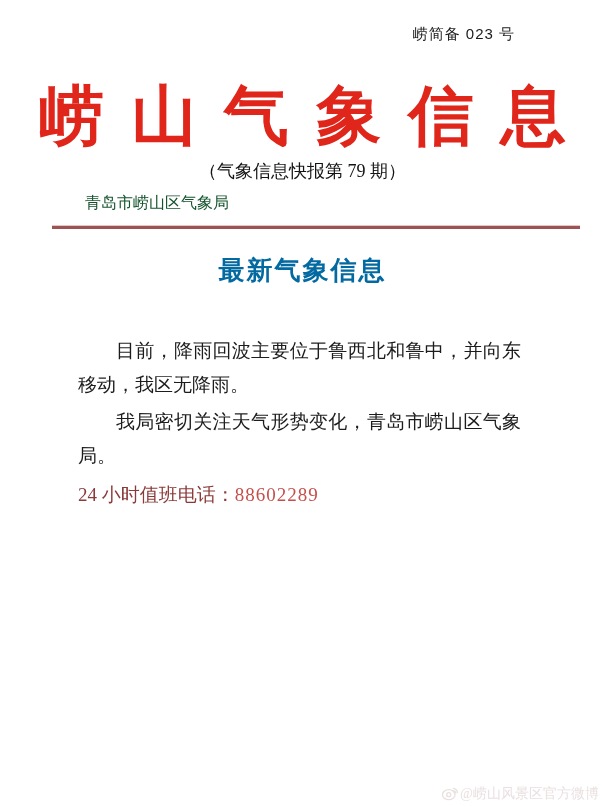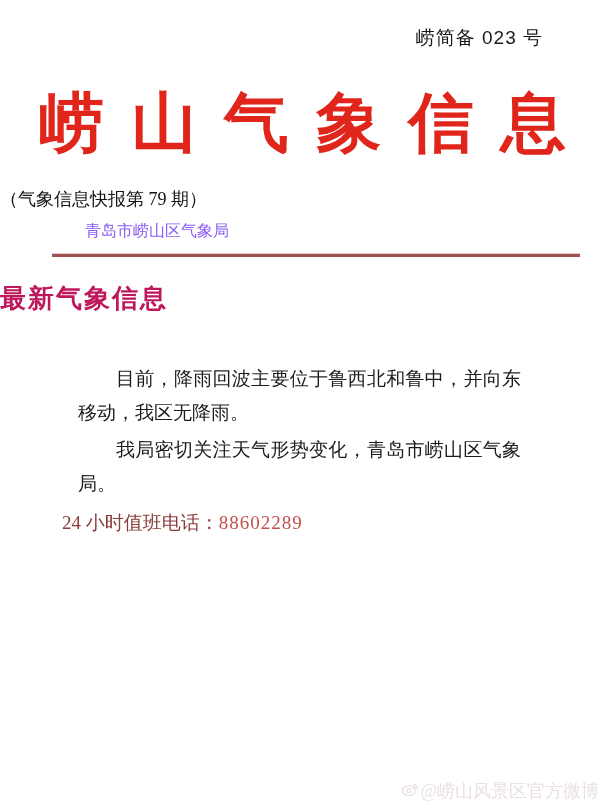--- a/index.html
+++ b/index.html
@@ -13,95 +13,96 @@
   .page{
     position:relative;
     width:605px;height:807px;
     background:#ffffff;
     overflow:hidden;
     font-family:"Liberation Serif","DejaVu Serif",serif;
     color:#1c1c1c;
   }
   .doc-number{
     padding-top:25px;
-    padding-right:62px;
+    padding-right:90px;
     text-align:right;
     font-family:"Liberation Sans","DejaVu Sans",sans-serif;
-    font-size:19px;
+    font-size:15px;
     letter-spacing:1px;
     color:#1a1a1a;
   }
   .title{
     margin:40px 0 0 0;
     text-align:center;
     font-size:65px;
     line-height:1;
     font-weight:bold;
     color:var(--title-red);
     letter-spacing:0.42em;
     text-indent:0.42em; 
     white-space:nowrap;
   }
   .subtitle{
-    margin-top:31px;
+    margin-top:10px;
+    text-align:center;
     font-size:18px;
     color:#141414;
   }
   .meta-row{
     margin-top:10px;
     padding:0 60px 0 85px;
     display:flex;
     justify-content:space-between;
     align-items:baseline;
     font-size:16px;
-    color:#8b5cf6;
+    color:#14532d;
   }
   .red-rule{
     border:none;
     margin:12px 25px 0 52px;
     height:3px;
     background:var(--divider-red);
     box-shadow:0 -1px 0 #e9c6c6;
   }
   .section-heading{
     margin:24px 0 0 0;
-    text-align:left;
+    text-align:center;
     font-family:"Liberation Sans","DejaVu Sans",sans-serif;
     font-size:26px;
     font-weight:700;
     letter-spacing:2px;
-    color:#be185d;
+    color:#0369a1;
   }
   .body-text{
     margin-top:46px;
     padding:0 68px 0 78px;
     font-size:19px;
     line-height:34px;
     text-align:justify;
     color:#1c1c1c;
   }
   .body-text p{
     margin:0 16px 3px 0;
     text-indent:2em;
   }
   .hotline{
     margin-top:5px;
-    padding-left:62px;
+    padding-left:78px;
     font-size:19px;
     line-height:34px;
   }
   .hotline-label{color:var(--hotline-label-red);}
   .hotline-number{color:var(--hotline-number-red);letter-spacing:1px;}
   .watermark{
     position:absolute;
     right:6px;
     bottom:4px;
     display:flex;
-    align-items:flex-start;
-    font-size:18px;
+    align-items:flex-end;
+    font-size:14px;
     color:var(--watermark-gray);
     white-space:nowrap;
   }
   .wm-icon{display:inline-flex;align-items:center;}
 </style>
 </head>
 <body>
 
 <div class="page">
 

